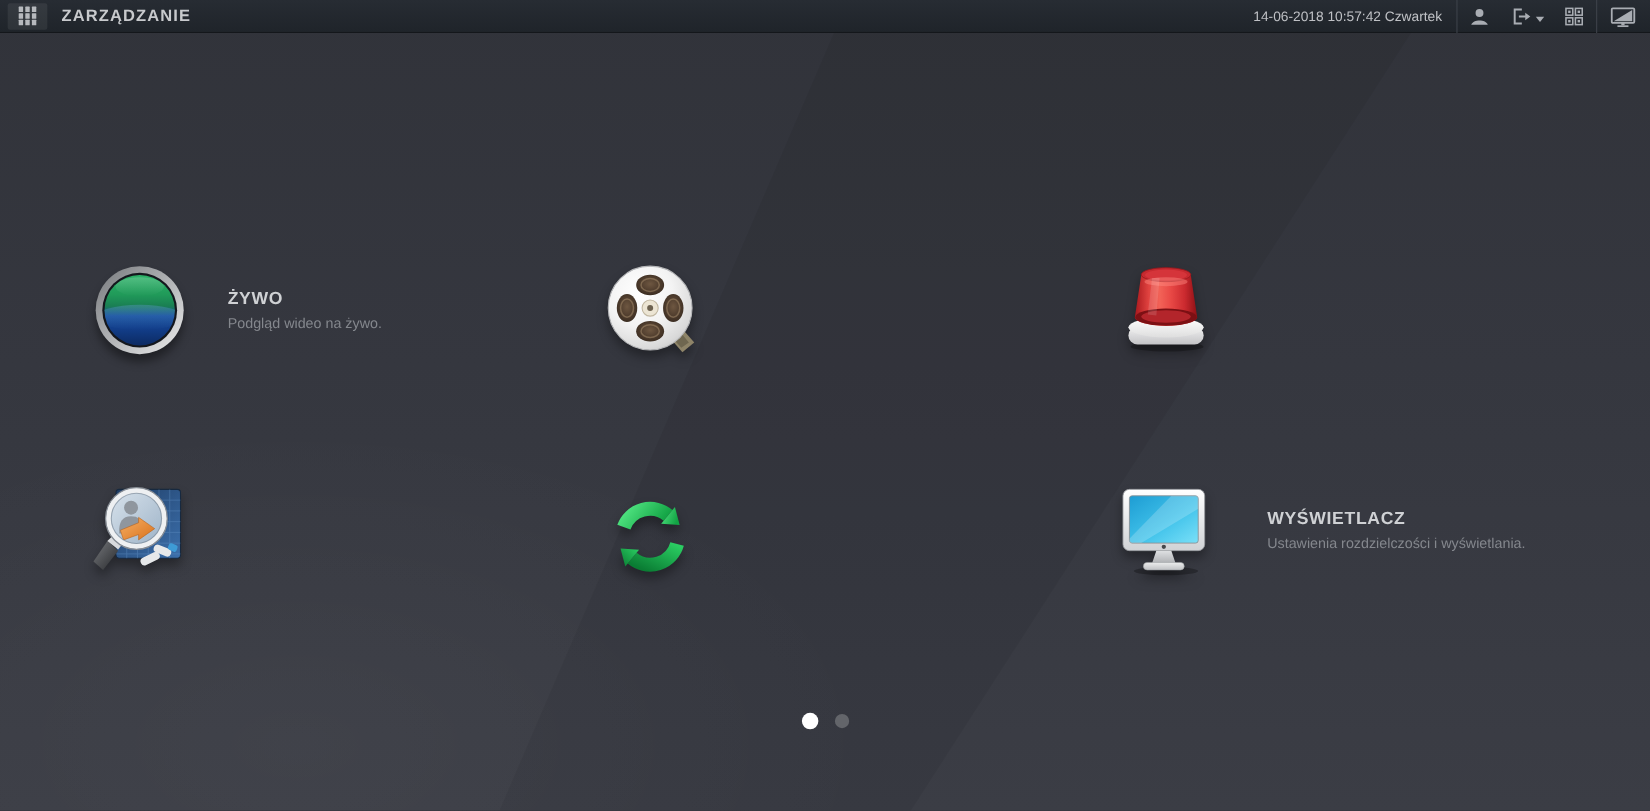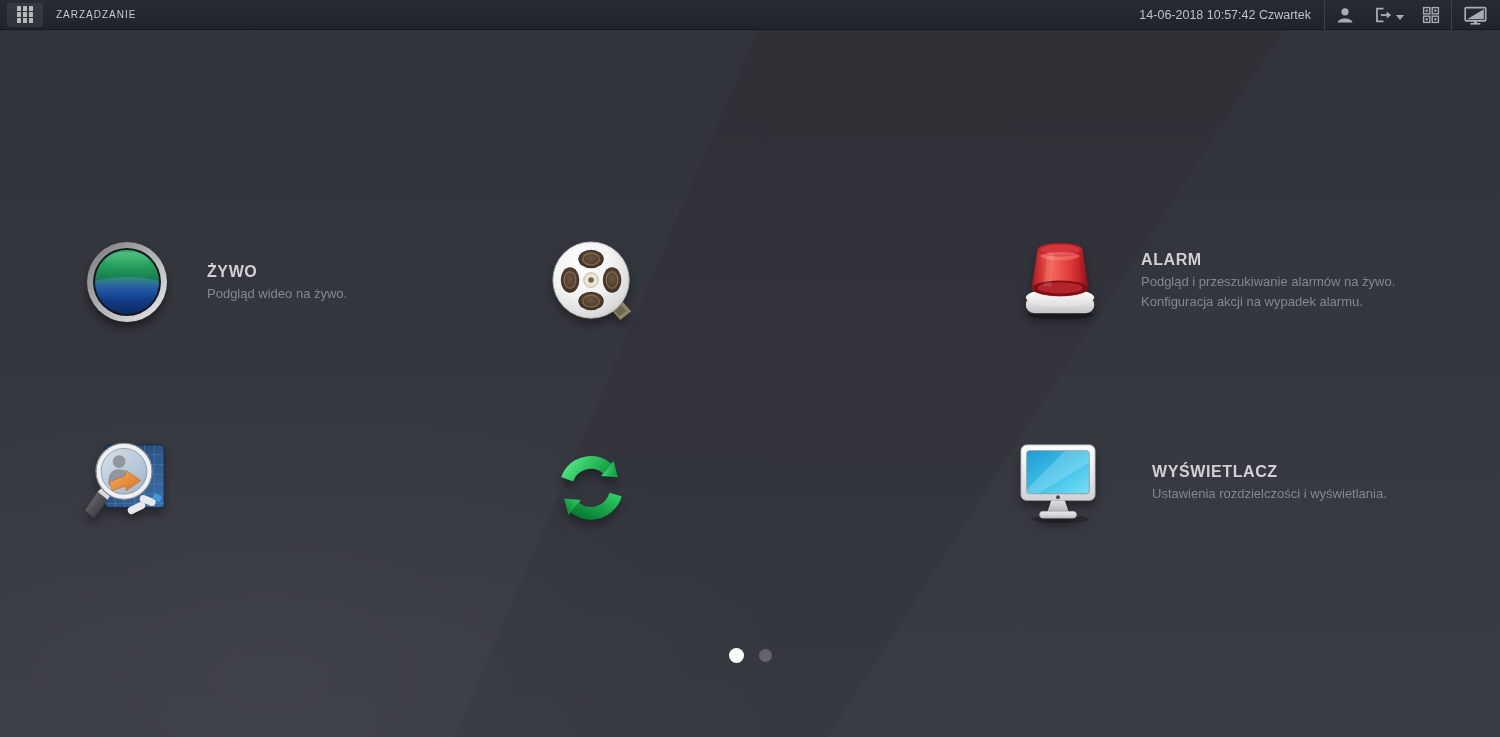--- a/index.html
+++ b/index.html
@@ -31,21 +31,21 @@
     display:flex; align-items:center; z-index:5;
   }
   .apps-btn {
     width:36px; height:24px; margin-left:7px; border-radius:2px;
     background:rgba(255,255,255,0.07);
     display:flex; align-items:center; justify-content:center; cursor:pointer;
   }
   .grid-icon { display:grid; grid-template-columns:repeat(3,4.6px); grid-auto-rows:4.6px; gap:1.6px; }
   .grid-icon i { background:#b6b9bd; border-radius:0.5px; }
   .app-title {
-    margin-left:13px; font-size:10px; font-weight:normal; letter-spacing:1px;
+    margin-left:13px; font-size:15px; font-weight:bold; letter-spacing:1px;
     color:#c8cacd;
   }
   .tb-right { margin-left:auto; display:flex; align-items:center; height:100%; }
   .tb-datetime { font-size:12.5px; color:#bfc1c5; margin-right:13px; }
   .tb-div { width:1px; height:30px; background:#3d424a; }
   .tb-btn { height:30px; display:flex; align-items:center; justify-content:center; cursor:pointer; }
   .tb-btn svg { display:block; }
   .w40 { width:40px; } .w46 { width:46px; } .w48 { width:48px; }
   .caret { margin-left:4px; margin-top:5px; }
 
@@ -236,25 +236,20 @@
         <rect x="8" y="61" width="70" height="17" rx="8.5" fill="url(#baseSideG)"></rect>
         <ellipse cx="43" cy="62" rx="35" ry="9.5" fill="url(#baseTopG)"></ellipse>
         <path d="M20,13 L14,52.5 A28.5,8 0 0 0 72,52.5 L66,13 Z" fill="url(#redBodyG)"></path>
         <ellipse cx="43" cy="52.5" rx="28.5" ry="8" fill="#7c1014"></ellipse>
         <ellipse cx="43" cy="52" rx="23" ry="5.8" fill="#b3252b"></ellipse>
         <ellipse cx="43" cy="13" rx="23" ry="6.5" fill="#c62a30" stroke="#9c181d" stroke-width="0.8"></ellipse>
         <ellipse cx="43" cy="13.3" rx="19.5" ry="5" fill="#d5343a"></ellipse>
         <ellipse cx="43" cy="19.5" rx="20" ry="4.2" fill="rgba(255,140,130,0.45)"></ellipse>
         <path d="M30,16 L26,50 L34,51 L37,16 Z" fill="rgba(255,255,255,0.13)"></path>
       </svg>
-    </div>
-    <div class="tile-text">
-      <div class="tile-title">ALARM</div>
-      <div class="tile-desc">Podgląd i przeszukiwanie alarmów na żywo.</div>
-      <div class="tile-desc">Konfiguracja akcji na wypadek alarmu.</div>
     </div>
   </div>
 
   <div class="tile" id="tile-ivs">
     <div class="tile-icon">
       <svg width="88" height="88" viewBox="0 0 88 88">
         <defs>
           <linearGradient id="blueTileG" x1="0" y1="0" x2="1" y2="1">
             <stop offset="0%" stop-color="#1f3c63"></stop>
               <stop offset="100%" stop-color="#3c70ad"></stop>

